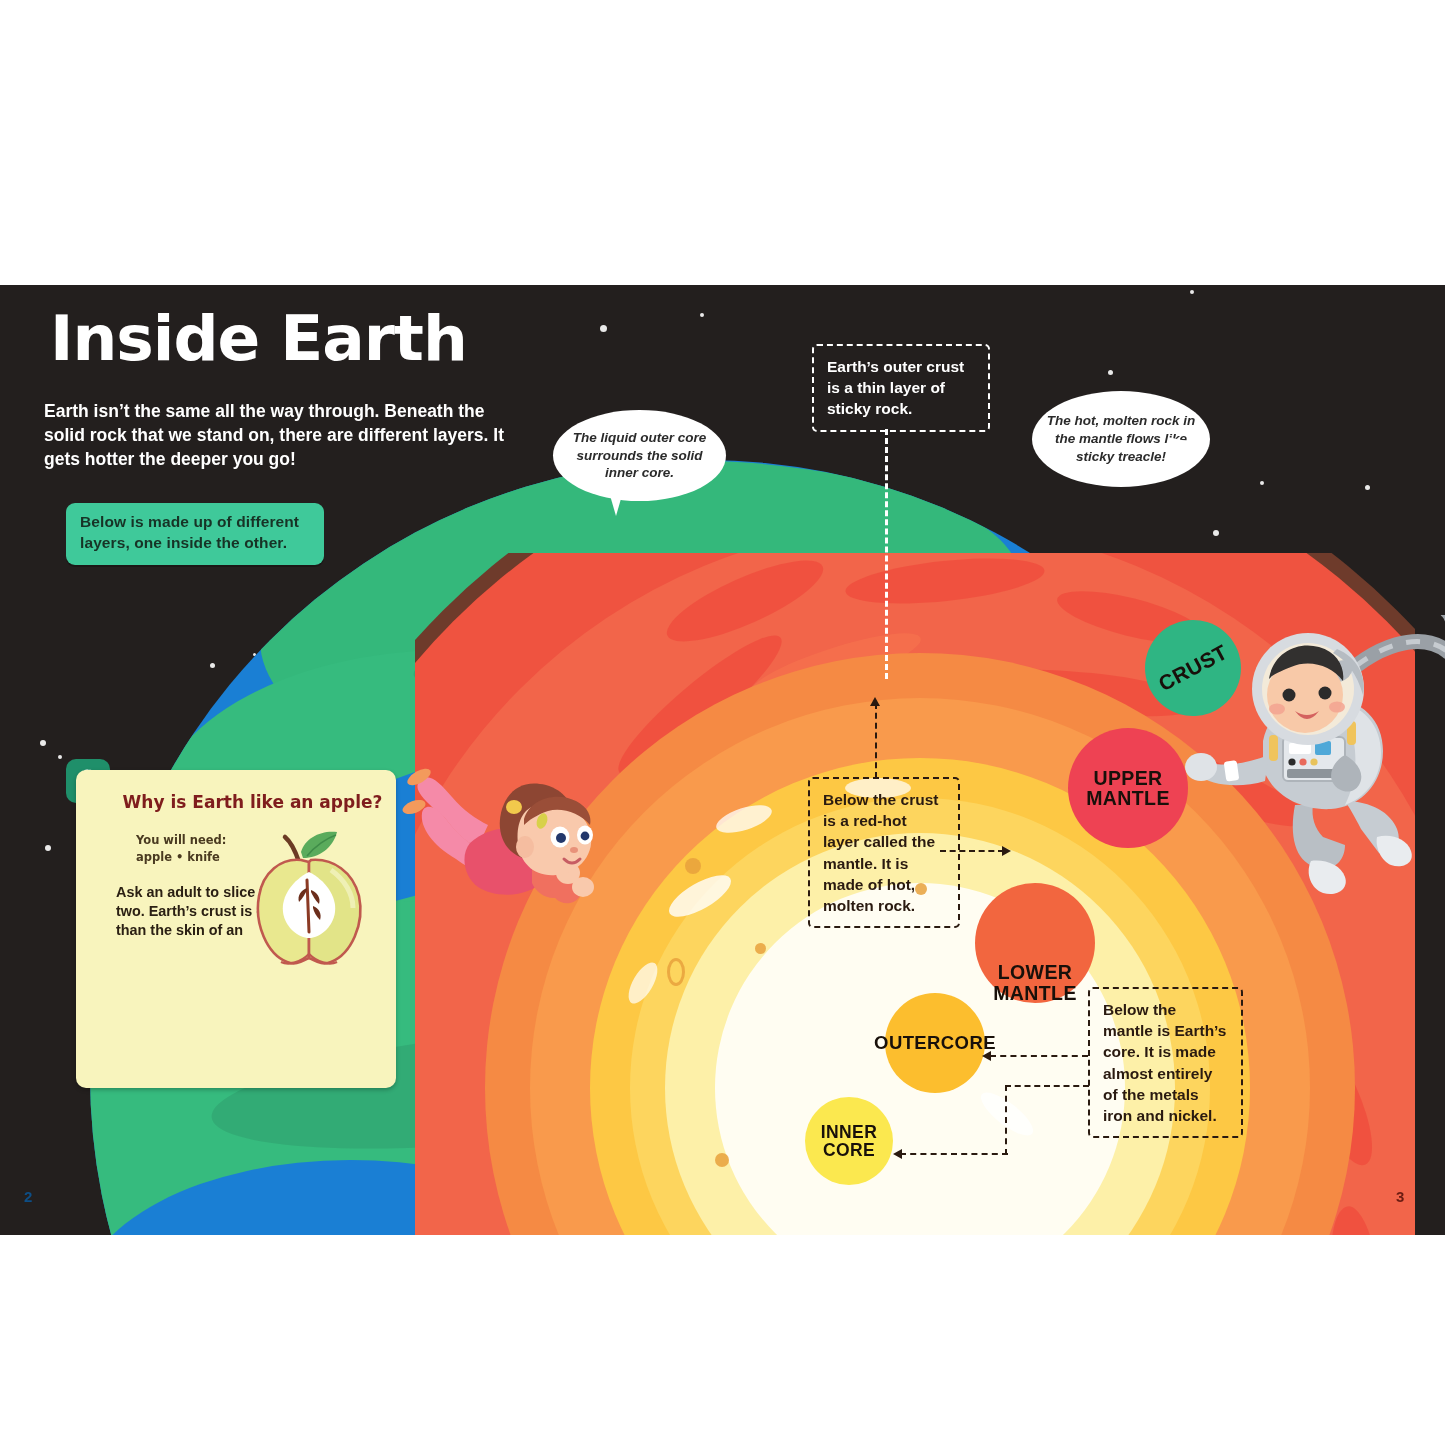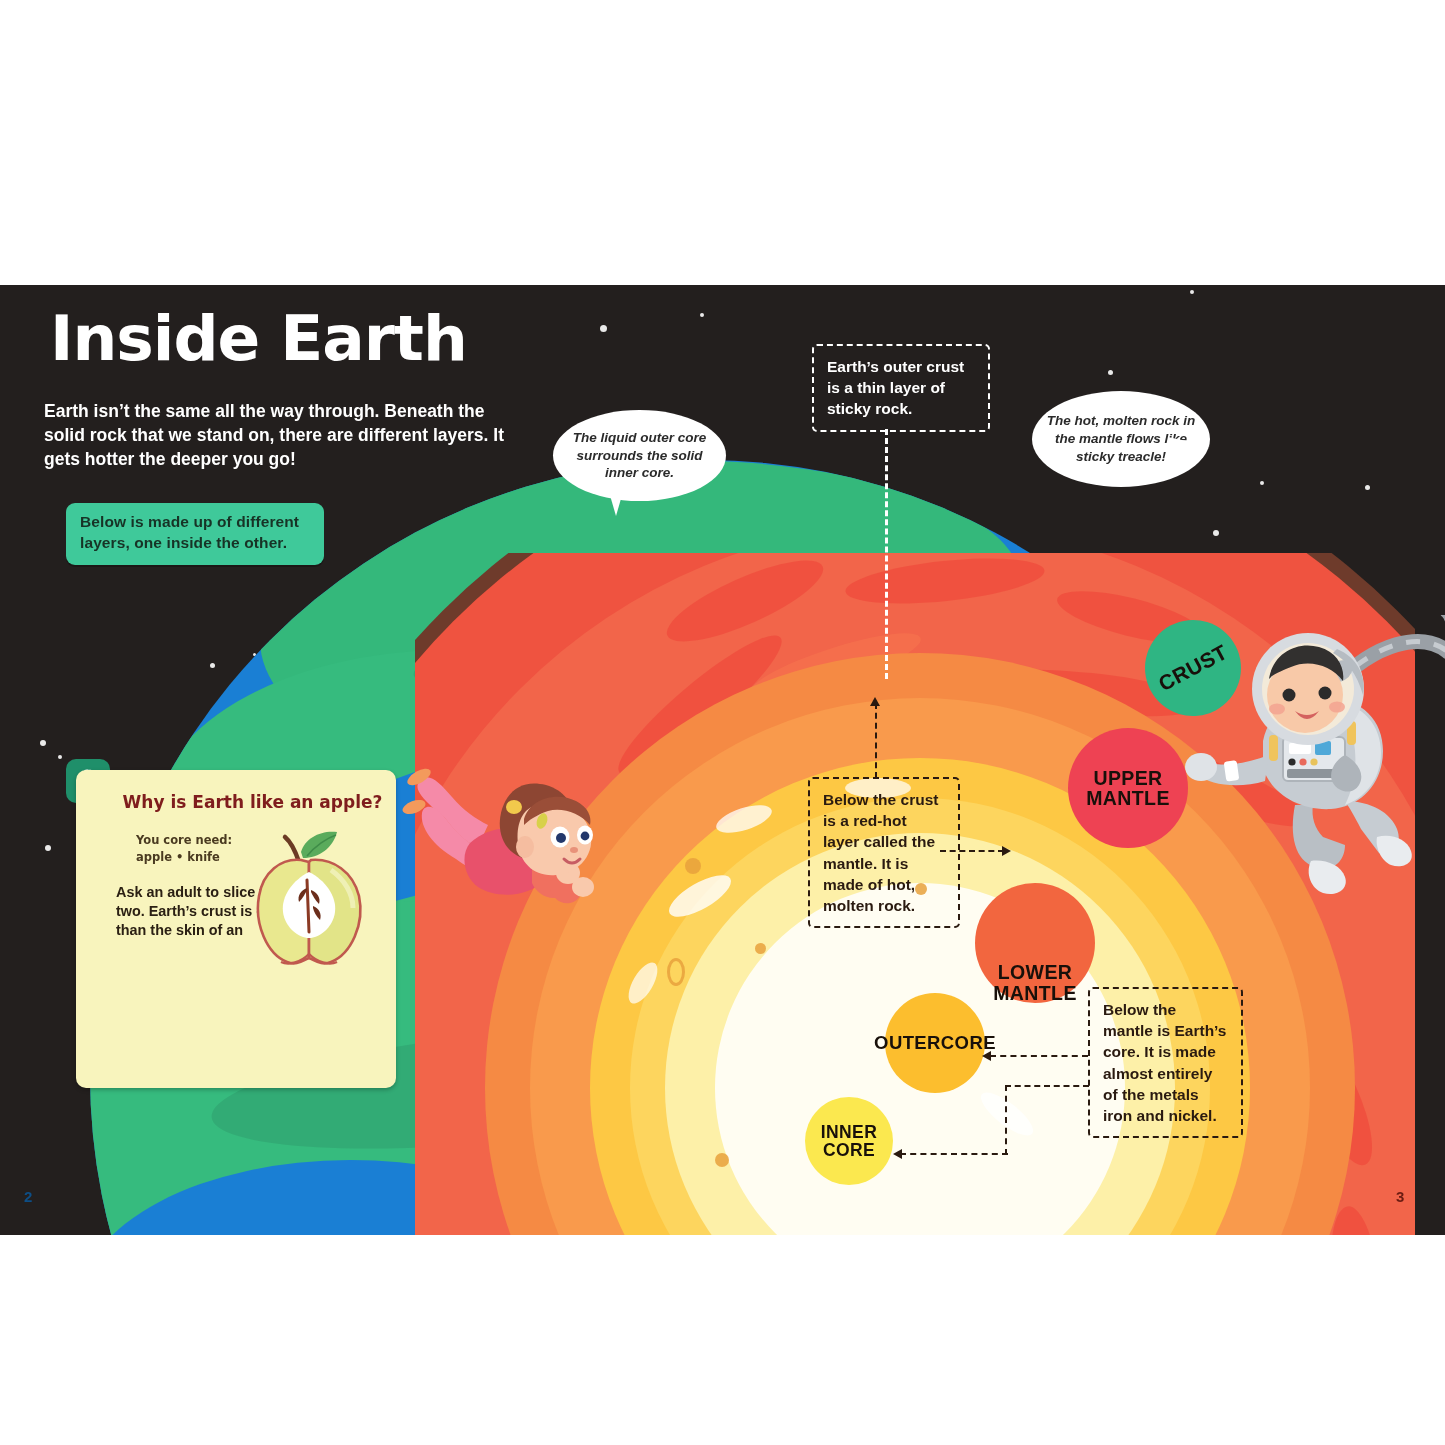--- a/index.html
+++ b/index.html
@@ -312,21 +312,21 @@
     <svg viewBox="0 0 28 28" width="26" height="26">
       <path d="M11 3h6M12.5 3v7L7.5 20a4 4 0 0 0 3.6 5.6h5.8A4 4 0 0 0 20.5 20L15.5 10V3" stroke="#ffffff" stroke-width="2" fill="none" stroke-linecap="round" stroke-linejoin="round"></path>
       <path d="M9.6 18.6h8.8a3.3 3.3 0 0 1 .9 4.4c-.8 1.2-2 1.6-3.3 1.6h-4.2c-1.6 0-3.2-1-3.4-2.8a3.3 3.3 0 0 1 1.2-3.2Z" fill="#ffffff"></path>
       <circle cx="13" cy="2.6" r="1.1" fill="#ffffff"></circle>
     </svg>
   </div>
 
   <div id="apple-card">
     <div class="card-title">Why is Earth like an apple?</div>
     <div class="need-label">
-      <div>You core need:</div>
+      <div>You will need:</div>
       <div>apple • knife</div>
     </div>
     <div class="card-body">Ask an adult to slice the apple in two. Earth’s crust is even thinner than the skin of an</div>
 
     <svg style="position:absolute;left:165px;top:58px;width:140px;height:150px;" viewBox="0 0 140 150">
       <path d="M60 24 C64 10 80 2 96 4 C92 20 78 30 62 30Z" fill="#5aab5c"></path>
       <path d="M66 28 C74 18 86 10 95 7" stroke="#3f8c48" stroke-width="1.6" fill="none"></path>
       <path d="M58 34 C54 22 50 14 44 9" stroke="#6b3b24" stroke-width="4.5" fill="none" stroke-linecap="round"></path>
       <path d="M60 32 C40 30 22 44 18 68 C13 96 26 126 46 134 C56 138 62 132 68 130 L68 34Z" fill="#e9e88f" stroke="#c0594e" stroke-width="2.6"></path>
       <path d="M70 32 C92 30 112 44 118 68 C124 96 110 126 90 134 C80 138 74 132 68 130 L68 34Z" fill="#e2e488" stroke="#c0594e" stroke-width="2.6"></path>

